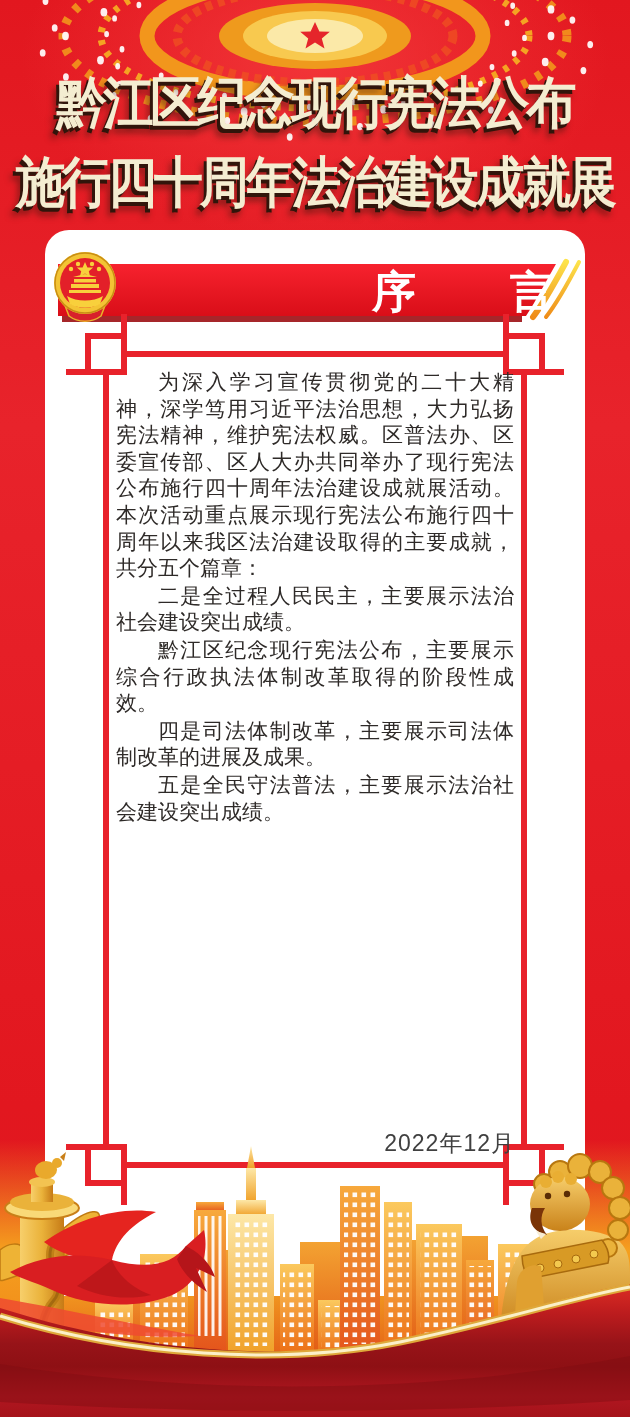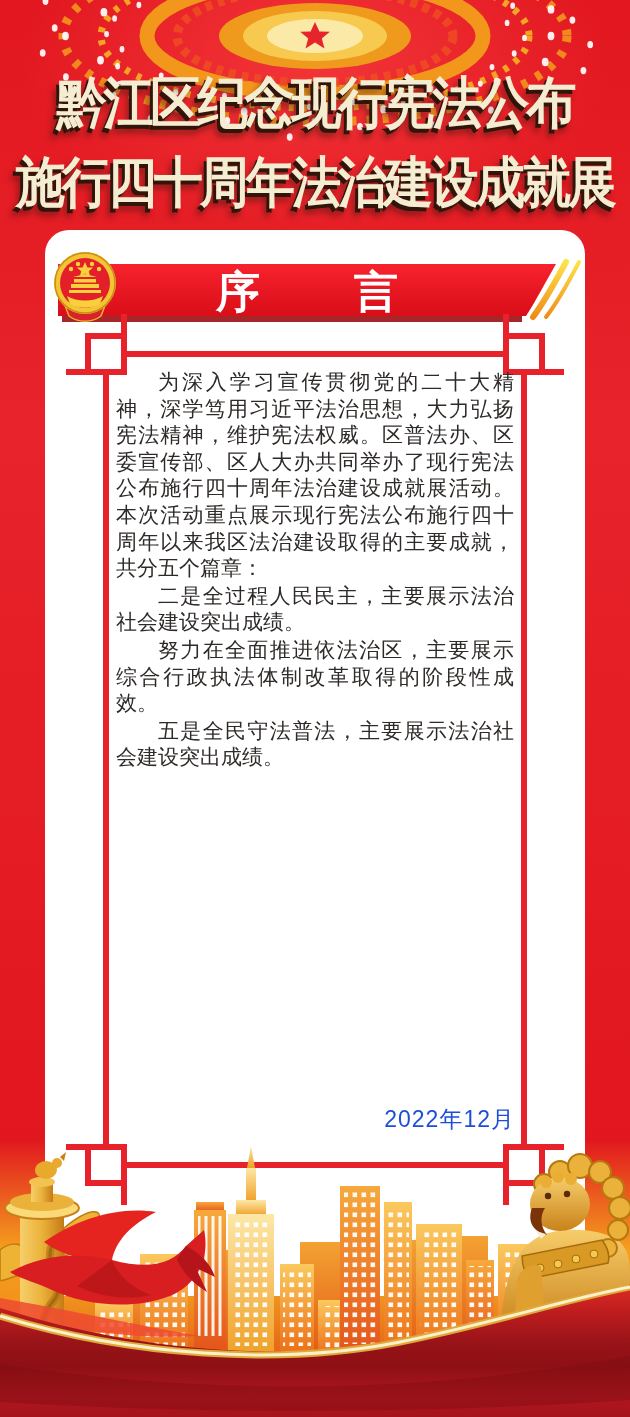--- a/index.html
+++ b/index.html
@@ -25,35 +25,35 @@
 
   
   .card{
     position:absolute;left:45px;top:230px;width:540px;height:1187px;
     background:#ffffff;border-radius:24px 24px 0 0;
   }
 
   
   .banner-label{
     position:absolute;left:60px;top:270px;width:496px;height:46px;
-    text-align:center;color:#ffffff;font-size:44px;font-weight:bold;
+    text-align:right;color:#ffffff;font-size:44px;font-weight:bold;
     font-family:"Liberation Serif","DejaVu Serif",serif;
     letter-spacing:2px;line-height:46px;
   }
 
   
   .preface{
     position:absolute;left:115px;top:368px;width:400px;
     font-size:21px;line-height:26.6px;color:#2e2a28;
     text-align:justify;font-weight:500;
   }
   .preface p{margin:1px;text-indent:2em;}
   .date{
-    position:absolute;left:115px;top:1104px;width:400px;
-    text-align:right;font-size:23px;color:#1d4ed8;letter-spacing:1px;
+    position:absolute;left:115px;top:1128px;width:400px;
+    text-align:right;font-size:23px;color:#404040;letter-spacing:1px;
   }
 </style>
 </head>
 <body>
 
 <svg class="abs" style="left:0;top:0" width="630" height="235" viewBox="0 0 630 235">
   <g>
     <ellipse cx="315" cy="36" rx="252" ry="86" fill="none" stroke="#f2961c" stroke-width="9" stroke-dasharray="6 10" opacity=".9"></ellipse>
     <ellipse cx="315" cy="36" rx="214" ry="72" fill="none" stroke="#f6ab22" stroke-width="7" stroke-dasharray="5 8" opacity=".95"></ellipse>
     <ellipse cx="315" cy="36" rx="168" ry="57" fill="none" stroke="#f2961c" stroke-width="15"></ellipse>
@@ -336,17 +336,18 @@
       <path d="M0,1364 C200,1396 430,1394 630,1356 L630,1400 C420,1414 200,1414 0,1402 Z" fill="#7e0d12" opacity=".45"></path>
     </g>
   </g>
 </svg>
 
 <div class="banner-label">序　　言</div>
 
 <div class="preface">
   <p>为深入学习宣传贯彻党的二十大精神，深学笃用习近平法治思想，大力弘扬宪法精神，维护宪法权威。区普法办、区委宣传部、区人大办共同举办了现行宪法公布施行四十周年法治建设成就展活动。本次活动重点展示现行宪法公布施行四十周年以来我区法治建设取得的主要成就，共分五个篇章：</p>
   <p>二是全过程人民民主，主要展示法治社会建设突出成绩。</p>
-  <p>努力在全面推进依法治区，主要展示综合行政执法体制改革取得的阶段性成效。</p>
+  <p>黔江区纪念现行宪法公布，主要展示综合行政执法体制改革取得的阶段性成效。</p>
+  <p>四是司法体制改革，主要展示司法体制改革的进展及成果。</p>
   <p>五是全民守法普法，主要展示法治社会建设突出成绩。</p>
 </div>
 
 <div class="date">2022年12月</div>
 
 </body></html>

